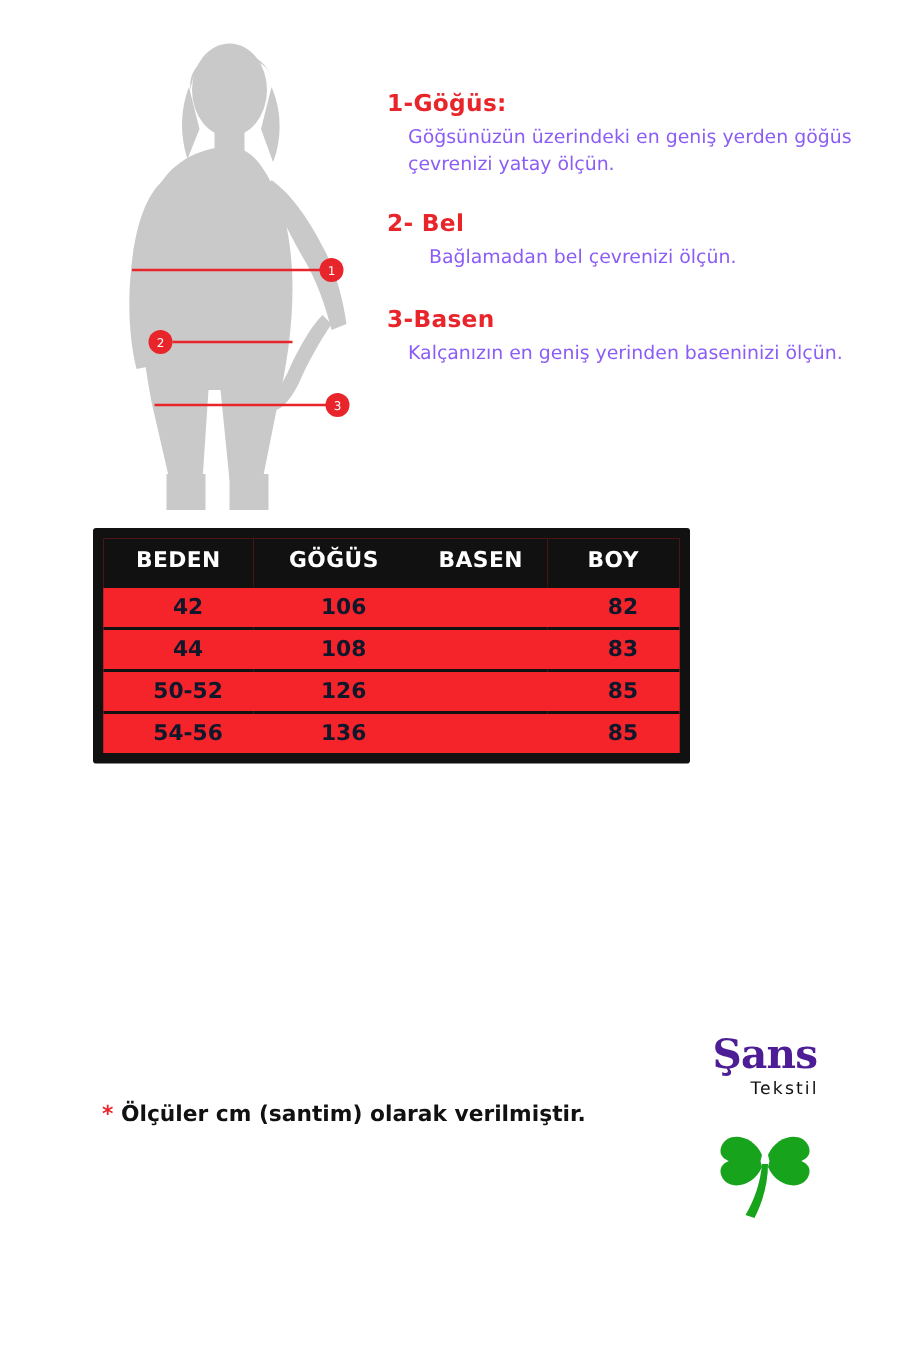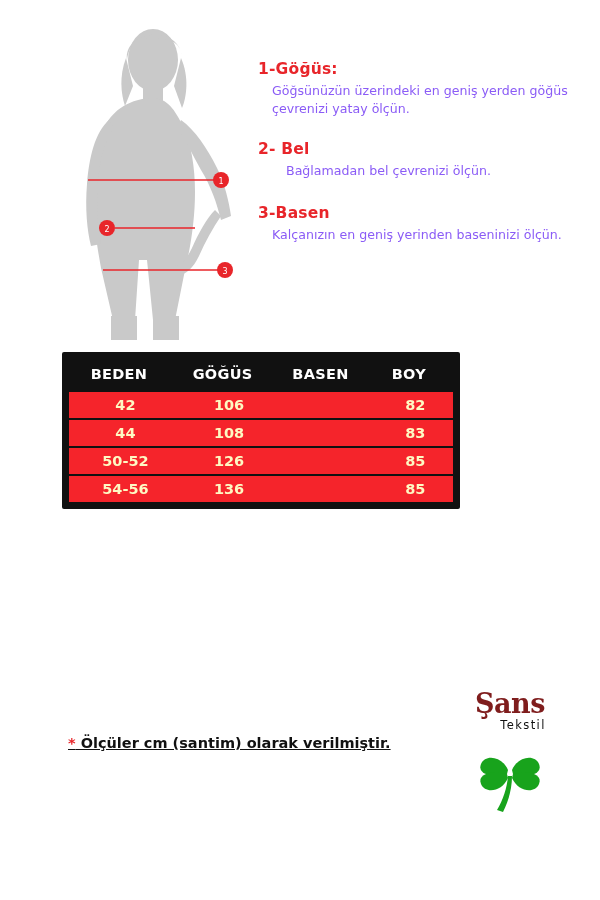--- a/index.html
+++ b/index.html
@@ -76,21 +76,21 @@
   table.size-table th {
     color: #ffffff;
     font-size: 14.5px;
     font-weight: bold;
     padding: 7px 0 8px 0;
     text-align: center;
     background: #111111;
     letter-spacing: 0.3px;
   }
   table.size-table td {
-    color: #fef9c3;
+    color: #0f172a;
     font-size: 14.5px;
     font-weight: bold;
     text-align: center;
     padding: 5px 0 5px 13px;
     border-top: 2px solid #111111;
     background: #f5242b;
   }
   table.size-table td.c0 { width: 26%; }
   table.size-table td.c1 { width: 28%; }
   table.size-table td.c2 { width: 23%; }
@@ -101,38 +101,37 @@
   table.size-table th.c3 { width: 23%; }
 
   
   .footnote {
     position: absolute;
     left: 68px;
     top: 735px;
     font-size: 14.5px;
     font-weight: bold;
     color: #111111;
-    text-decoration: underline;
   }
   .footnote .star { color: #e8252a; }
 
   
   .brand {
     position: absolute;
     left: 455px;
     top: 690px;
     width: 110px;
     height: 130px;
     text-align: center;
   }
   .brand-name {
     font-family: "DejaVu Serif", serif;
     font-size: 27px;
     font-weight: bold;
-    color: #7f1d1d;
+    color: #4c1d95;
     letter-spacing: -0.5px;
     line-height: 1;
   }
   .brand-sub {
     font-size: 11.5px;
     color: #111111;
     letter-spacing: 1.4px;
     margin-top: 1px;
     margin-left: 26px;
   }

